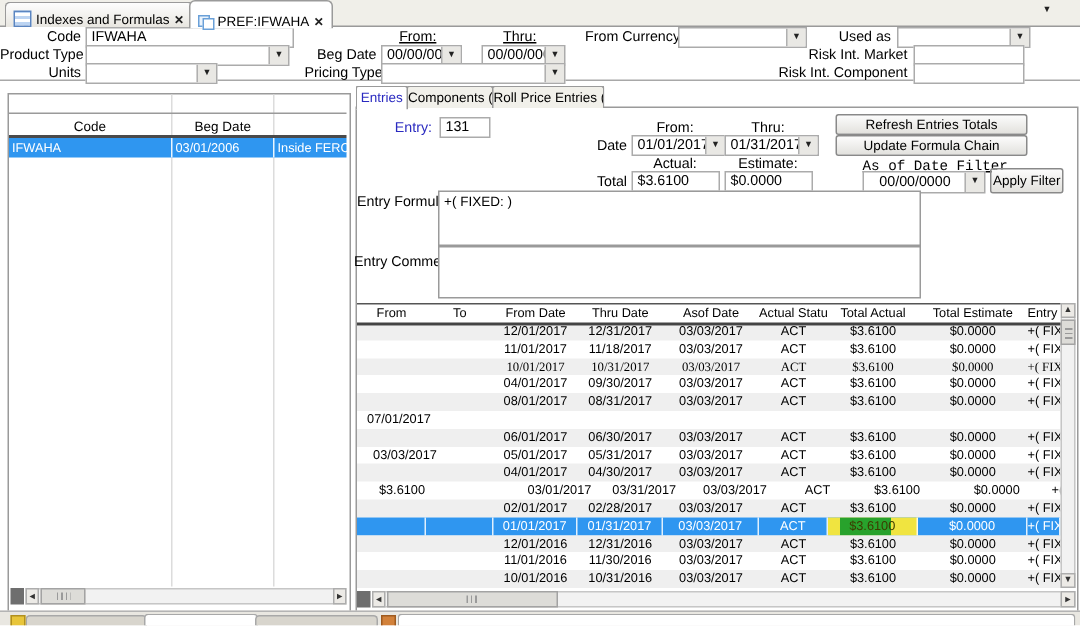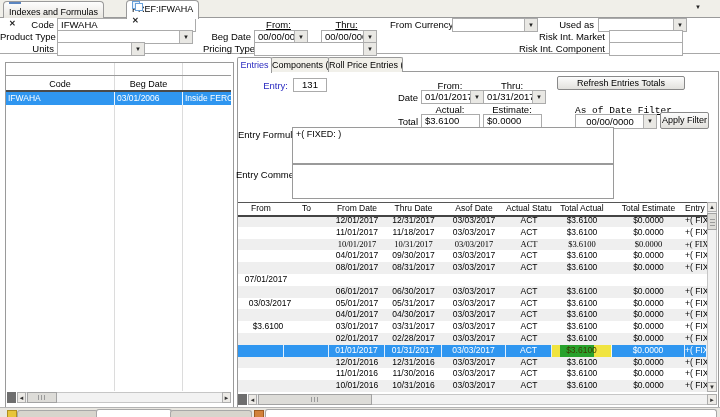--- a/index.html
+++ b/index.html
@@ -14,21 +14,21 @@
   .combo{padding-right:15px;}
   .arrowbox{position:absolute;right:0;top:0;bottom:0;width:12px;background:#e9e8e4;
     border-left:1px solid #b0b0b0;text-align:center;font-size:6px;line-height:12px;color:#222;}
   .btn{position:absolute;background:linear-gradient(#fcfcfc,#e2e1dd);border:1px solid #898989;
     border-radius:2px;text-align:center;font-size:9px;overflow:hidden;}
   
   .tabbar{position:absolute;left:0;top:0;width:720px;height:17px;background:#f0efe9;
     border-bottom:1px solid #9a9a9a;}
   .toptab{position:absolute;top:1px;height:16px;border:1px solid #9a9a9a;border-bottom:none;
     border-radius:4px 4px 0 0;background:linear-gradient(#fdfdfd,#e8e6e0);display:flex;
-    align-items:flex-start;gap:3px;padding:0 5px;font-size:9px;white-space:nowrap;flex-direction:column;}
+    align-items:flex-end;gap:3px;padding:0 5px;font-size:9px;white-space:nowrap;}
   .toptab.active{top:0;height:18px;background:#fff;z-index:3;}
   .closex{font-size:8px;font-weight:bold;color:#222;line-height:8px;}
   .grid-icon{width:10px;height:9px;background:
     linear-gradient(#9cc0ee,#9cc0ee) ,#fff;border:1px solid #5b85c0;
     background-image:repeating-linear-gradient(0deg,#bcd4f2 0 2px,#fff 2px 4px),
       repeating-linear-gradient(90deg,#8fb4e6 0 3px,#dce9fa 3px 6px);}
   .cascade-icon{position:relative;width:10px;height:9px;}
   .cascade-icon:before{content:"";position:absolute;left:0;top:0;width:6px;height:6px;
     border:1px solid #6aa0d8;background:#eaf3fc;}
   .cascade-icon:after{content:"";position:absolute;left:3px;top:2px;width:6px;height:6px;
@@ -166,21 +166,21 @@
   <div class="sthumb hgrip" style="left:27px;top:392px;width:30px;height:11px;"></div>
   <div class="sbtn" style="left:222px;top:392px;width:9px;height:11px;line-height:11px;">►</div>
 
   <div class="dtab active" style="left:237px;width:33px;">Entries</div>
   <div class="dtab" style="left:271px;width:56px;">Components (1)</div>
   <div class="dtab" style="left:328px;width:73px;">Roll Price Entries (0)</div>
 
   <div class="panelframe" style="left:237px;top:71px;width:480px;height:336px;"></div>
 
   <div class="lbl" style="left:246px;top:80px;width:42px;color:var(--tabblue,#2a2ac0);">Entry:</div>
-  <div class="fld" style="left:293px;top:78px;width:26px;text-align:center;">131</div>
+  <div class="fld" style="left:293px;top:78px;width:26px;text-align:left;">131</div>
 
   <div class="clbl" style="left:426px;top:80px;width:48px;">From:</div>
   <div class="clbl" style="left:488px;top:80px;width:48px;">Thru:</div>
 
   <div class="lbl" style="left:396px;top:92px;width:22px;">Date</div>
   <div class="fld combo" style="left:421px;top:90px;width:43px;">
     <span>01/01/2017</span>
     <span class="arrowbox">▼</span>
   </div>
   <div class="fld combo" style="left:483px;top:90px;width:43px;">
@@ -189,20 +189,21 @@
   </div>
 
   <div class="clbl" style="left:426px;top:104px;width:48px;">Actual:</div>
   <div class="clbl" style="left:488px;top:104px;width:48px;">Estimate:</div>
 
   <div class="lbl" style="left:394px;top:116px;width:24px;">Total</div>
   <div class="fld" style="left:421px;top:114px;width:51px;">$3.6100</div>
   <div class="fld" style="left:483px;top:114px;width:51px;">$0.0000</div>
 
   <div class="btn" style="left:557px;top:76px;width:126px;height:12px;line-height:12px;">Refresh Entries Totals Formulas</div>
+  <div class="btn" style="left:557px;top:90px;width:126px;height:12px;line-height:12px;">Update Formula Chain</div>
   <div class="clbl u" style="left:575px;top:105px;width:84px;font-family:Liberation Mono, monospace;">As of Date Filter</div>
   <div class="fld combo" style="left:575px;top:114px;width:62px;height:13px;line-height:13px;text-align:center;">
     <span>00/00/0000</span>
     <span class="arrowbox" style="line-height:13px;">▼</span>
   </div>
   <div class="btn" style="left:660px;top:112px;width:47px;height:15px;line-height:15px;">Apply Filter</div>
 
   <div class="lbl" style="left:238px;top:129px;width:50px;">Entry Formula:</div>
   <div class="tarea" style="left:292px;top:127px;width:314px;height:33px;">+( FIXED: )</div>
 
@@ -316,21 +317,21 @@
         <div class="c" style="width: 57px;">04/30/2017</div>
         <div class="c" style="width: 64px;">03/03/2017</div>
         <div class="c" style="width: 46px;">ACT</div>
         <div class="c" style="width: 60px;">$3.6100</div>
         <div class="c" style="width: 73px;">$0.0000</div>
         <div class="c" style="width: 22px; text-align: left;">+( FIXE</div>
       </div>
       <div class="trow" style="top: 106.2px; left: 0px; width: 469px; height: 11.8px;">
         <div class="c" style="width: 46px;"></div>
         <div class="c" style="width: 45px;"></div>
-        <div class="c" style="width: 56px;">03/01/2017</div>
+        <div class="c" style="width: 56px; margin-left: 16px;">03/01/2017</div>
         <div class="c" style="width: 57px;">03/31/2017</div>
         <div class="c" style="width: 64px;">03/03/2017</div>
         <div class="c" style="width: 46px;">ACT</div>
         <div class="c" style="width: 60px;">$3.6100</div>
         <div class="c" style="width: 73px;">$0.0000</div>
         <div class="c" style="width: 22px; text-align: left;">+( FIXE</div>
       </div>
       <div class="trow stripe" style="top: 118px; left: 0px; width: 469px; height: 11.8px;">
         <div class="c" style="width: 46px;"></div>
         <div class="c" style="width: 45px;"></div>

